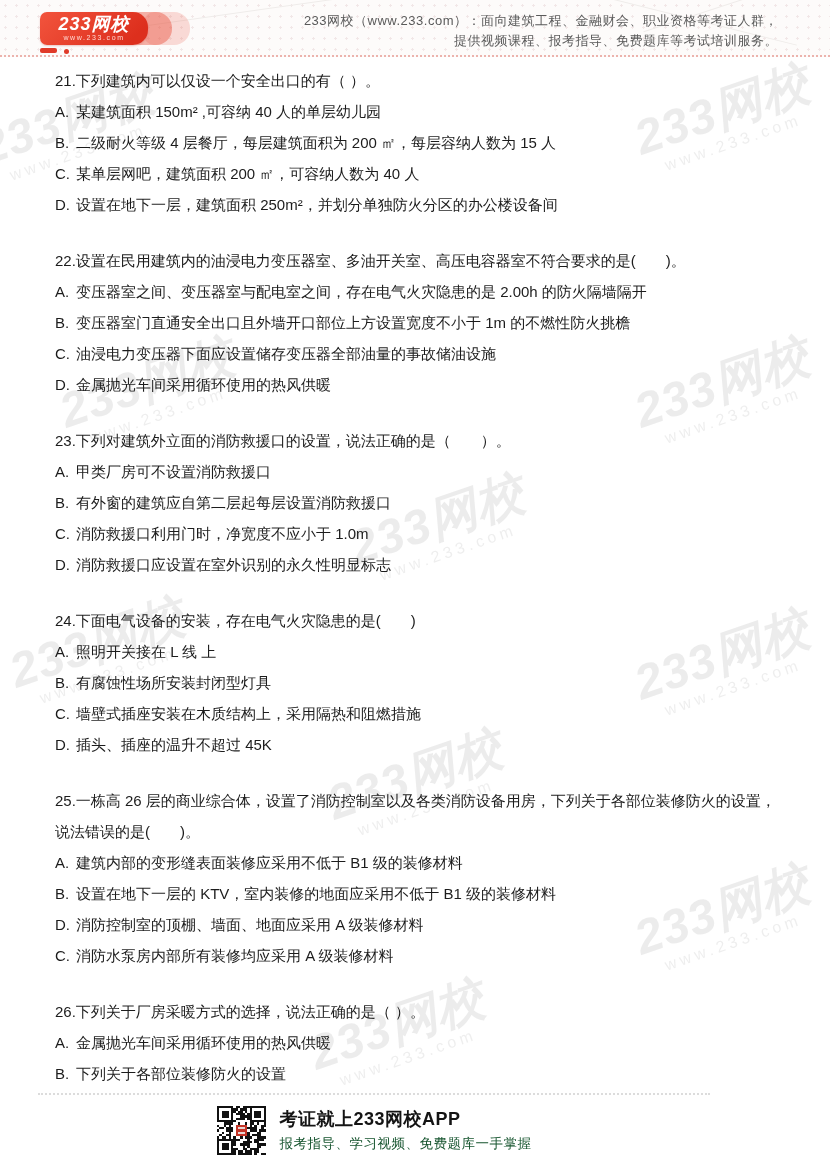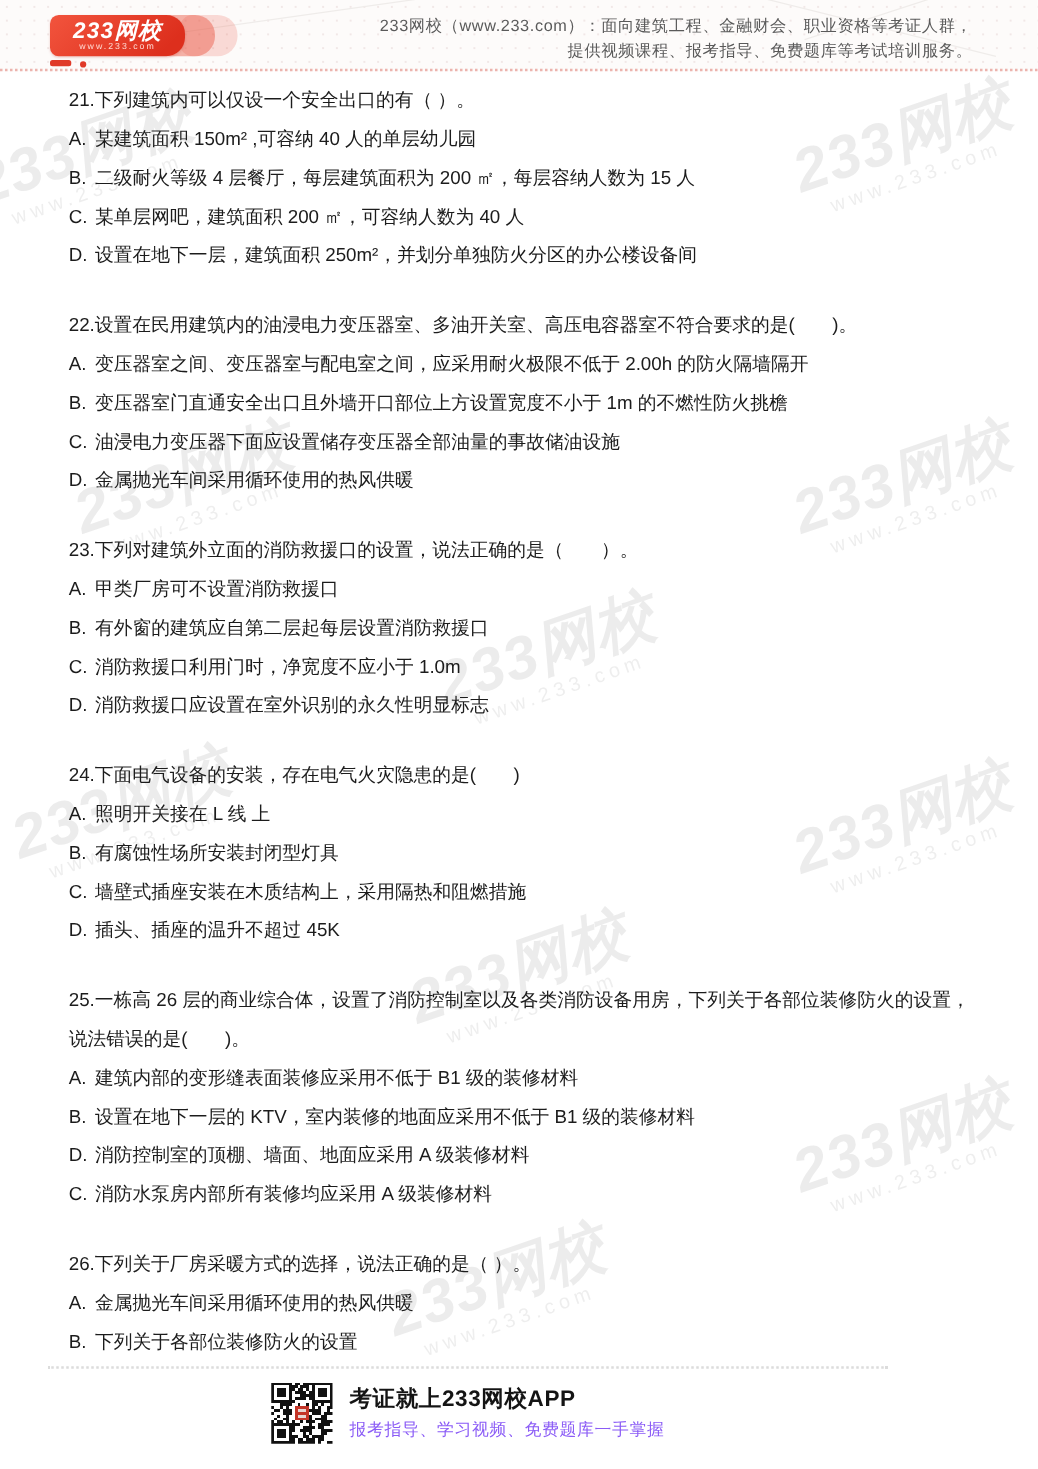--- a/index.html
+++ b/index.html
@@ -56,21 +56,21 @@
   .opt-label{display:inline-block;min-width:21px;}
   
   .footer{
     position:absolute;left:0;top:1093px;width:748px;z-index:2;background:#fff;
   }
   .footer-rule{margin:0 38px;border-top:2px dotted #dcdcdc;}
   .footer-inner{display:flex;justify-content:center;gap:14px;padding-top:11px;}
   .qr{width:49px;height:49px;position:relative;}
   .footer-text{padding-top:1px;}
   .f-title{font-size:18px;font-weight:bold;color:#141414;line-height:24px;letter-spacing:.5px;}
-  .f-sub{font-size:13.5px;color:#8b5cf6;line-height:20px;margin-top:3px;letter-spacing:.5px;}
+  .f-sub{font-size:13.5px;color:#14532d;line-height:20px;margin-top:3px;letter-spacing:.5px;}
 </style>
 </head>
 <body>
 
 <div class="wm-layer" id="wm-layer">
     <div class="wm" style="left: -45px; top: 95px;">
       <div class="wm-big">233网校</div>
       <div class="wm-sub">www.233.com</div>
     </div>
     <div class="wm" style="left: 610px; top: 85px;">
@@ -134,21 +134,21 @@
 <main class="content" id="questions">
     <div class="q">
       <div class="line stem">21.下列建筑内可以仅设一个安全出口的有（ ）。</div>
       <div class="line opt"><span class="opt-label">A.</span><span class="opt-text">某建筑面积 150m² ,可容纳 40 人的单层幼儿园</span></div>
       <div class="line opt"><span class="opt-label">B.</span><span class="opt-text">二级耐火等级 4 层餐厅，每层建筑面积为 200 ㎡，每层容纳人数为 15 人</span></div>
       <div class="line opt"><span class="opt-label">C.</span><span class="opt-text">某单层网吧，建筑面积 200 ㎡，可容纳人数为 40 人</span></div>
       <div class="line opt"><span class="opt-label">D.</span><span class="opt-text">设置在地下一层，建筑面积 250m²，并划分单独防火分区的办公楼设备间</span></div>
     </div>
     <div class="q">
       <div class="line stem">22.设置在民用建筑内的油浸电力变压器室、多油开关室、高压电容器室不符合要求的是(　　)。</div>
-      <div class="line opt"><span class="opt-label">A.</span><span class="opt-text">变压器室之间、变压器室与配电室之间，应采用耐火极限不低于 2.00h 的防火隔墙隔开</span></div>
+      <div class="line opt"><span class="opt-label">A.</span><span class="opt-text">变压器室之间、变压器室与配电室之间，存在电气火灾隐患的是 2.00h 的防火隔墙隔开</span></div>
       <div class="line opt"><span class="opt-label">B.</span><span class="opt-text">变压器室门直通安全出口且外墙开口部位上方设置宽度不小于 1m 的不燃性防火挑檐</span></div>
       <div class="line opt"><span class="opt-label">C.</span><span class="opt-text">油浸电力变压器下面应设置储存变压器全部油量的事故储油设施</span></div>
       <div class="line opt"><span class="opt-label">D.</span><span class="opt-text">金属抛光车间采用循环使用的热风供暖</span></div>
     </div>
     <div class="q">
       <div class="line stem">23.下列对建筑外立面的消防救援口的设置，说法正确的是（　　）。</div>
       <div class="line opt"><span class="opt-label">A.</span><span class="opt-text">甲类厂房可不设置消防救援口</span></div>
       <div class="line opt"><span class="opt-label">B.</span><span class="opt-text">有外窗的建筑应自第二层起每层设置消防救援口</span></div>
       <div class="line opt"><span class="opt-label">C.</span><span class="opt-text">消防救援口利用门时，净宽度不应小于 1.0m</span></div>
       <div class="line opt"><span class="opt-label">D.</span><span class="opt-text">消防救援口应设置在室外识别的永久性明显标志</span></div>

